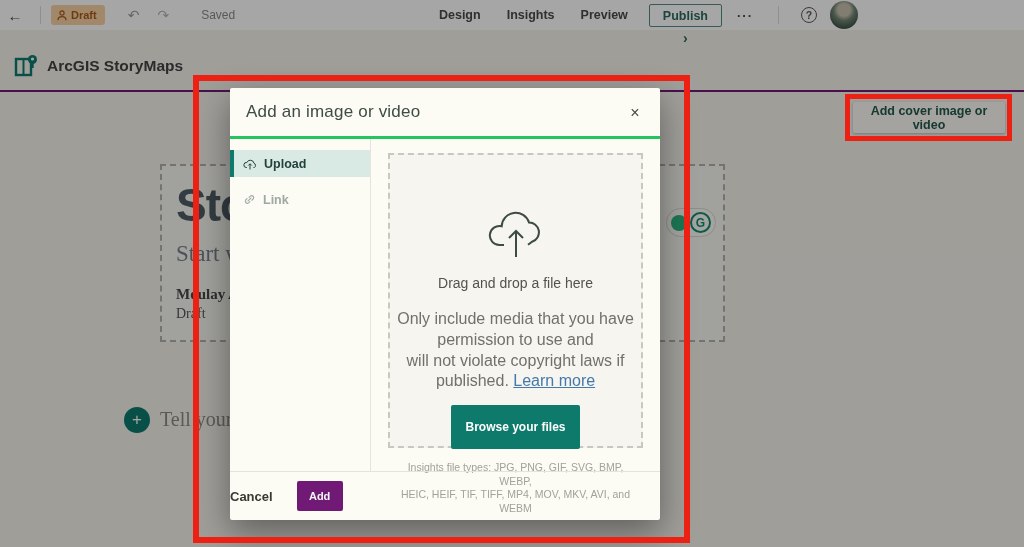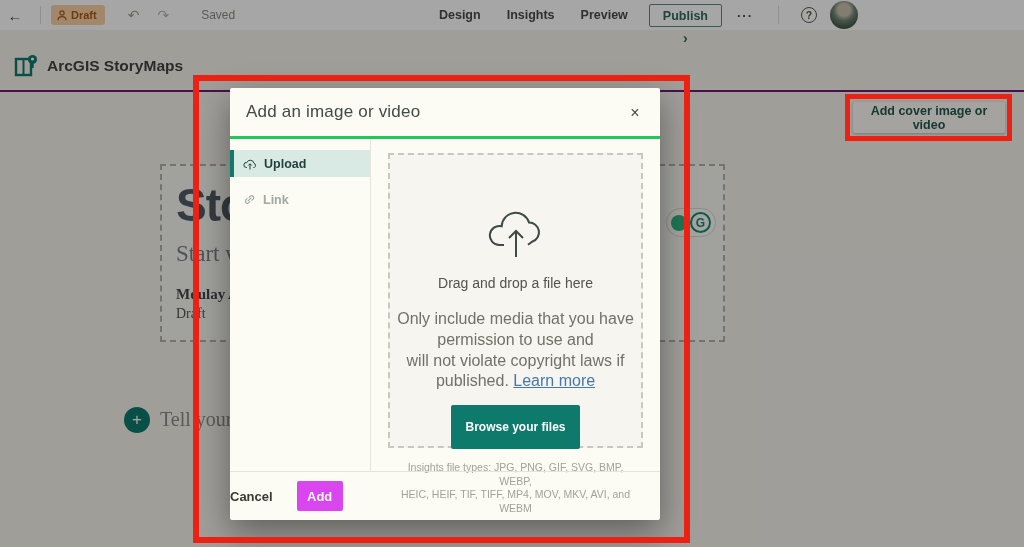--- a/index.html
+++ b/index.html
@@ -78,22 +78,22 @@
   .dz-heading { font-size:14px; color:#53534d; margin-top:12px; }
   .dz-perm { font-size:16px; color:#71716a; line-height:1.3; margin-top:18px; }
   .dz-learn { color:#4579ad; text-decoration:underline; cursor:pointer; }
   .browse-btn { margin-top:13px; background:#0d7a6c; color:#ffffff; border:none; border-radius:2px;
     font-family:"Liberation Sans",sans-serif; font-size:12px; font-weight:700; padding:15px 14px; cursor:pointer; }
   .dz-supported { font-size:10.5px; color:#a3a29a; line-height:1.3; margin-top:12px; }
   .modal-footer { position:absolute; left:0; right:0; bottom:0; height:49px; border-top:1px solid #e5e3da;
     display:flex; align-items:center; padding-right:17px; }
   .cancel-btn { background:none; border:none; font-family:"Liberation Sans",sans-serif; font-size:13px;
     font-weight:700; color:#393934; margin-right:24px; cursor:pointer; }
-  .add-btn { width:46px; height:30px; background:#d946ef; color:#f4f8f3; border:none; border-radius:2px;
-    font-family:"Liberation Sans",sans-serif; font-size:13px; font-weight:700; }
+  .add-btn { width:46px; height:30px; background:#701a75; color:#f4f8f3; border:none; border-radius:2px;
+    font-family:"Liberation Sans",sans-serif; font-size:11px; font-weight:700; }
 
   
   .redbox { position:absolute; border:6px solid #ec2113; z-index:100; pointer-events:none; }
   .rb-modal { left:193px; top:75px; width:497px; height:468px; }
   .rb-cover { left:845px; top:94px; width:167px; height:47px; border-width:5px; }
 </style>
 </head>
 <body>
 
 <div class="screen">

